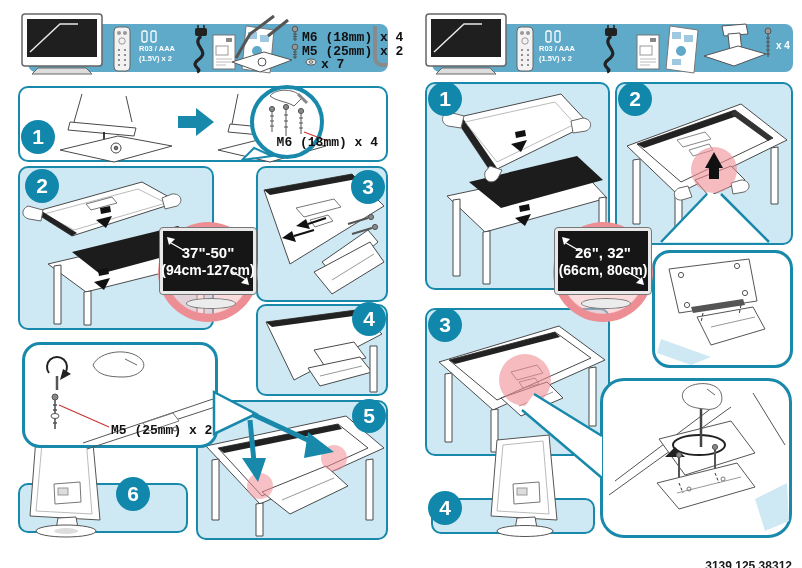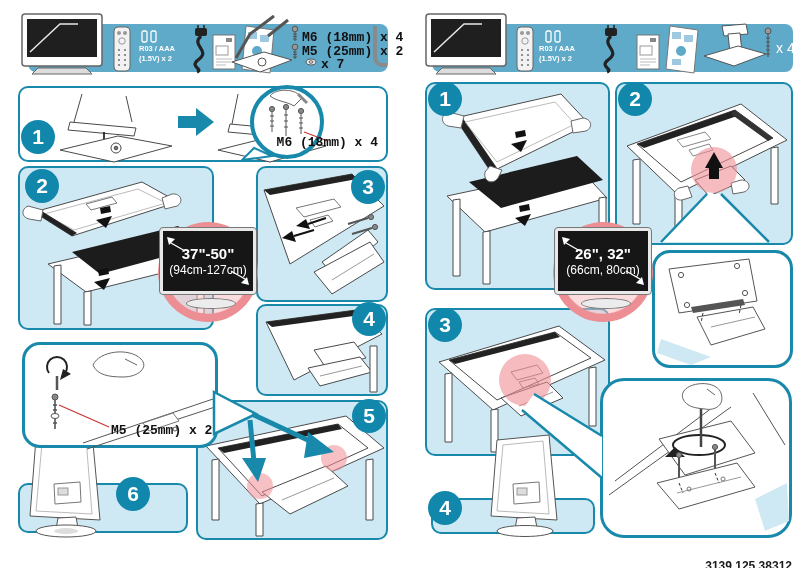--- a/index.html
+++ b/index.html
@@ -7,29 +7,29 @@
          font-family:"Liberation Sans",sans-serif;}
   .strip{position:absolute;background:#5fa9c9;border-radius:8px;}
   .panel{position:absolute;background:#cee9f4;border:2px solid #1889ab;border-radius:10px;box-sizing:border-box;}
   .panel.white{background:#fff;}
   .balloon{position:absolute;background:#fff;border:3px solid #1889ab;border-radius:18px;box-sizing:border-box;z-index:4;}
   .badge{position:absolute;width:34px;height:34px;border-radius:50%;background:#1187ac;color:#fff;
          font-weight:700;font-size:21px;display:flex;align-items:center;justify-content:center;z-index:7;}
   .ill{position:absolute;overflow:visible;}
   .wl{position:absolute;color:#fff;font-weight:700;font-size:7.5px;line-height:1.3;white-space:nowrap;z-index:2;}
   .kl{position:absolute;color:#111;font-weight:700;font-size:13px;white-space:nowrap;z-index:3;font-family:Liberation Mono, monospace;}
-  .x4{position:absolute;color:#fff;font-weight:400;font-size:14px;white-space:nowrap;z-index:2;}
+  .x4{position:absolute;color:#fff;font-weight:700;font-size:10px;white-space:nowrap;z-index:2;}
   .size-badge{position:absolute;width:104px;height:112px;z-index:6;}
   .size-ring{position:absolute;left:0;top:4px;width:100px;height:100px;border-radius:50%;
              background:radial-gradient(circle, rgba(247,187,190,0.50) 0 58%, #ec8e93 60% 100%);}
   .size-tv{position:absolute;left:2px;top:10px;width:90px;height:60px;background:#161616;
            border:3px solid #e9e9e9;outline:1px solid #777;border-radius:3px;
            display:flex;flex-direction:column;align-items:center;justify-content:center;}
   .size-in{color:#fff;font-weight:700;font-size:15px;line-height:1.15;white-space:nowrap;}
-  .size-cm{color:#fff;font-weight:400;font-size:12px;white-space:nowrap;}
+  .size-cm{color:#fff;font-weight:700;font-size:14px;white-space:nowrap;}
   .size-base{position:absolute;left:28px;top:80px;width:48px;height:9px;border-radius:50%;
              background:#ecenormal;background:#ececec;border:1px solid #777;}
   .pn{position:absolute;left:600px;top:535px;width:192px;text-align:right;
       color:#1a1a1a;font-weight:700;font-size:12px;z-index:7;margin-top:24px;}
   svg{display:block;}
 </style>
 </head>
 <body>
 
 <div class="sheet">

